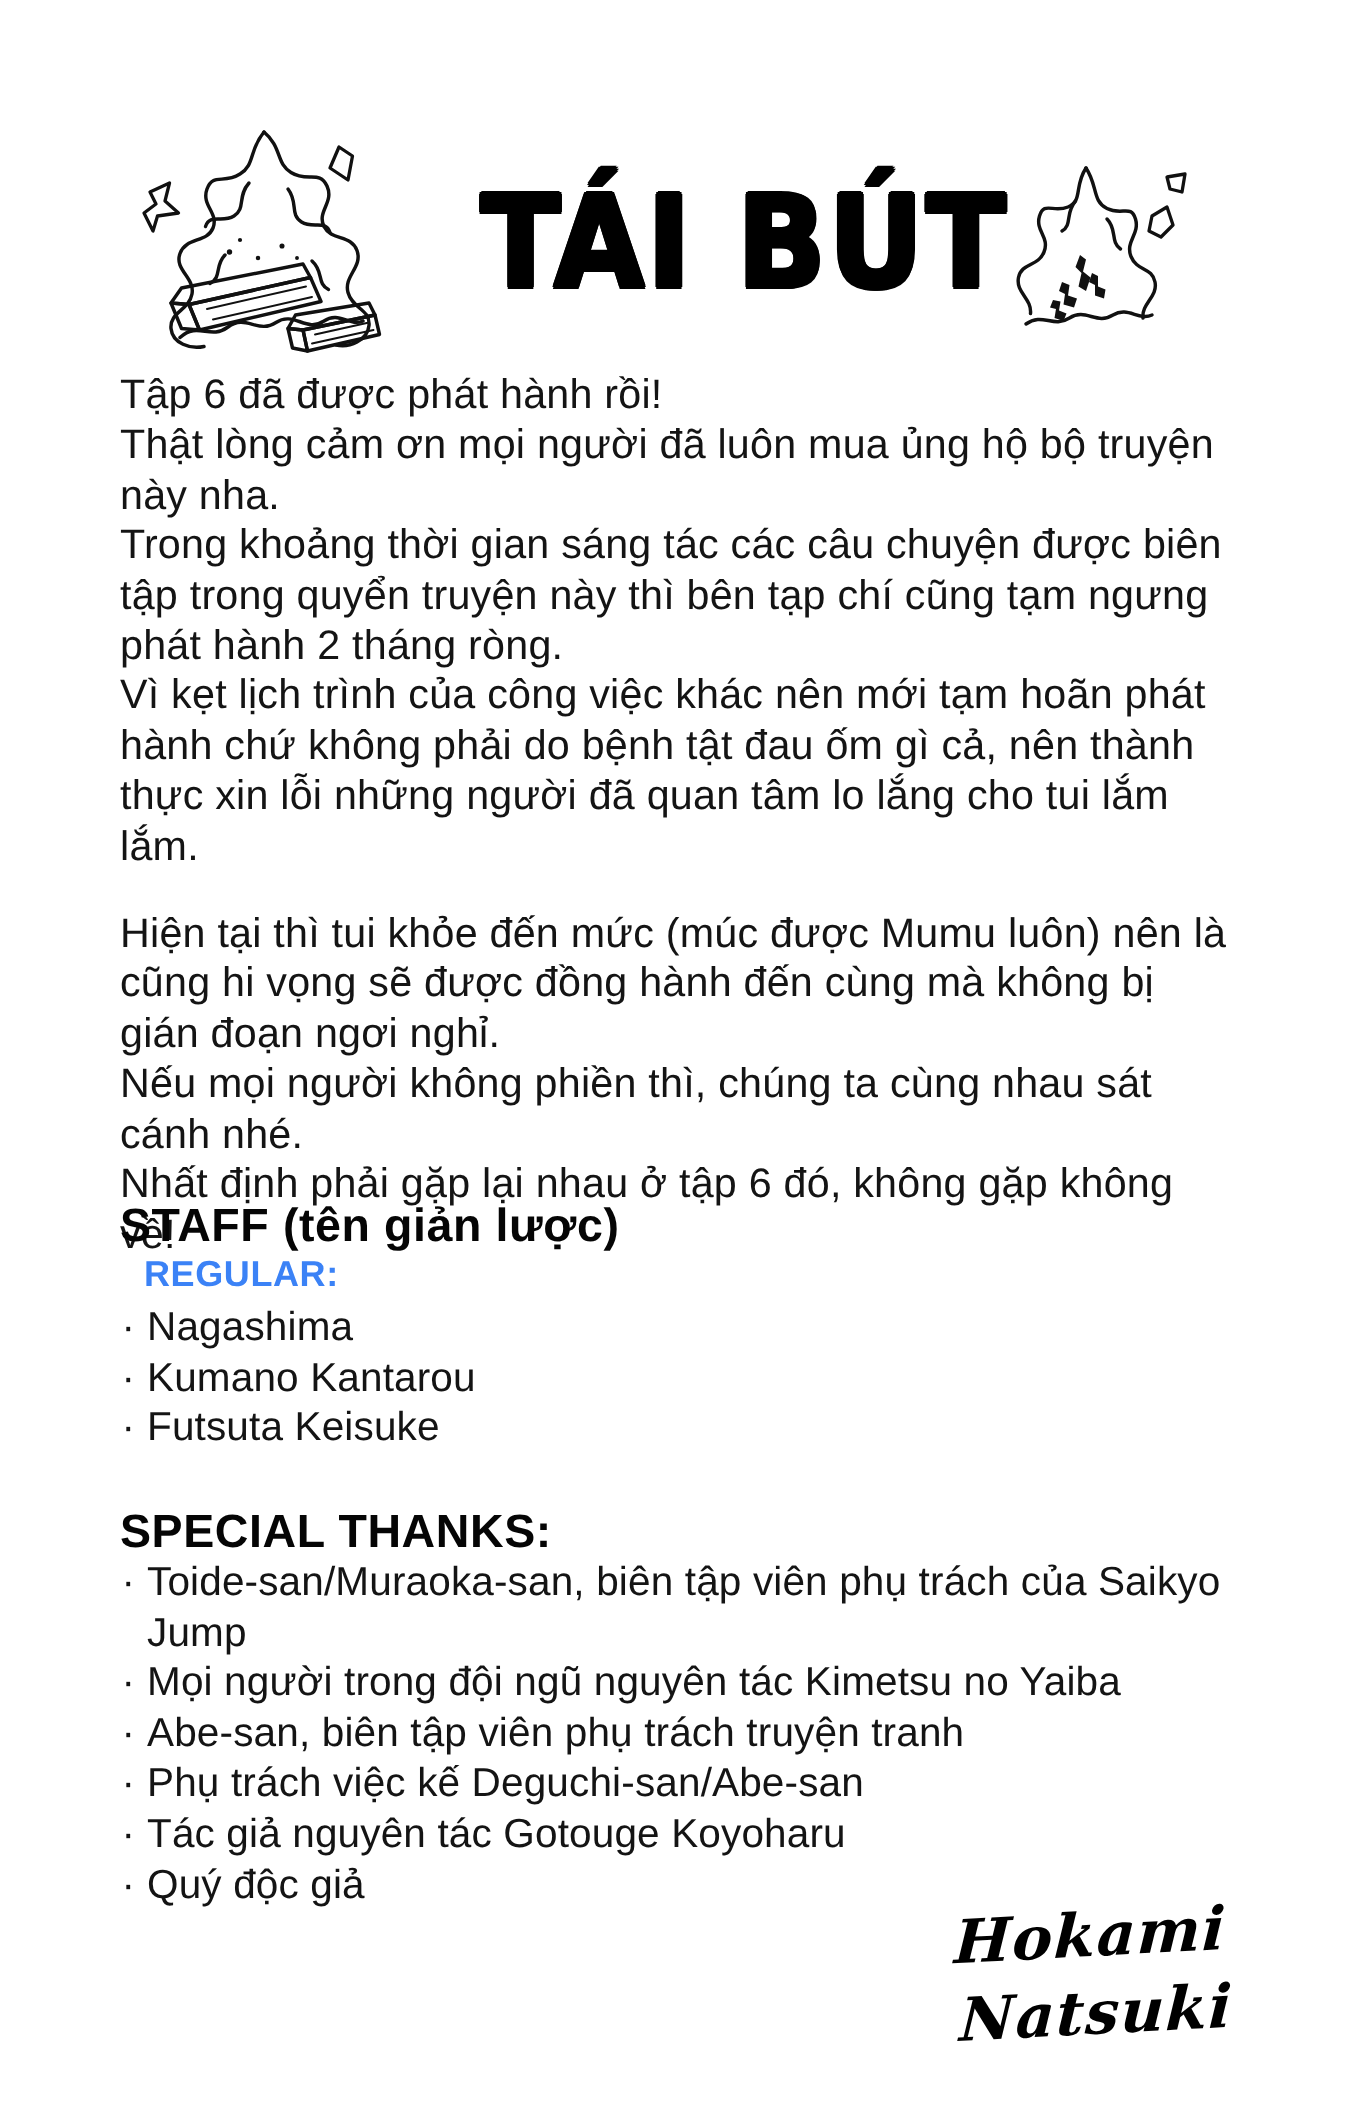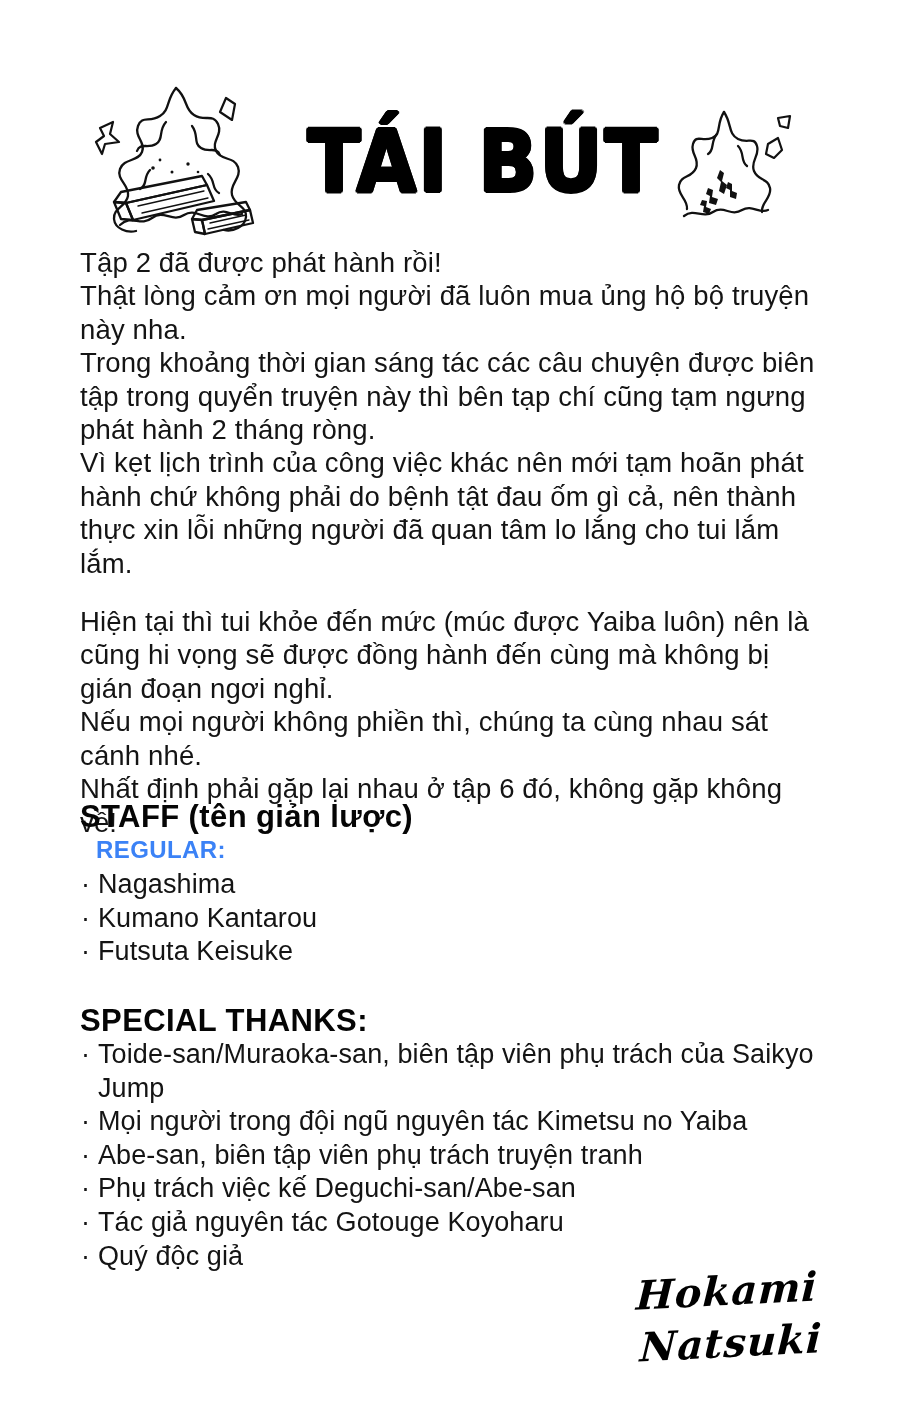--- a/index.html
+++ b/index.html
@@ -48,21 +48,21 @@
   }
 
   .title {
     position: absolute;
     left: 336px;
     top: 108px;
     width: 320px;
     height: 108px;
     display: flex;
     align-items: center;
-    justify-content: flex-end;
+    justify-content: center;
   }
   .title-text {
     font-family: "DejaVu Sans", sans-serif;
     font-weight: 700;
     font-size: 76px;
     letter-spacing: 2px;
     color: #000000;
     line-height: 1;
     white-space: nowrap;
     transform: scaleY(1.12) scaleX(1.02);
@@ -247,25 +247,25 @@
 
         <g fill="none" stroke="#111" stroke-width="2.2" stroke-linejoin="round">
           <path d="M106 48 L116 42 L120 54 L112 62 L104 58 Z"></path>
           <path d="M116 22 L128 20 L126 32 L118 30 Z"></path>
         </g>
       </svg>
     </div>
   </div>
 
   <div class="body-col">
-    <p class="para">Tập 2 đã được phát hành rồi!</p>
+    <p class="para">Tập 6 đã được phát hành rồi!</p>
     <p class="para">Thật lòng cảm ơn mọi người đã luôn mua ủng hộ bộ truyện này nha.</p>
     <p class="para">Trong khoảng thời gian sáng tác các câu chuyện được biên tập trong quyển truyện này thì bên tạp chí cũng tạm ngưng phát hành 2 tháng ròng.</p>
     <p class="para">Vì kẹt lịch trình của công việc khác nên mới tạm hoãn phát hành chứ không phải do bệnh tật đau ốm gì cả, nên thành thực xin lỗi những người đã quan tâm lo lắng cho tui lắm lắm.</p>
-    <p class="para gap">Hiện tại thì tui khỏe đến mức (múc được Yaiba luôn) nên là cũng hi vọng sẽ được đồng hành đến cùng mà không bị gián đoạn ngơi nghỉ.</p>
+    <p class="para gap">Hiện tại thì tui khỏe đến mức (múc được Mumu luôn) nên là cũng hi vọng sẽ được đồng hành đến cùng mà không bị gián đoạn ngơi nghỉ.</p>
     <p class="para">Nếu mọi người không phiền thì, chúng ta cùng nhau sát cánh nhé.</p>
     <p class="para">Nhất định phải gặp lại nhau ở tập 6 đó, không gặp không về!</p>
   </div>
 
   <div class="section section-staff">
     <p class="sec-title">STAFF (tên giản lược)</p>
     <p class="sec-sub">REGULAR:</p>
     <ul class="bullet-list">
       <li><span class="dot">·</span><span>Nagashima</span></li>
       <li><span class="dot">·</span><span>Kumano Kantarou</span></li>

